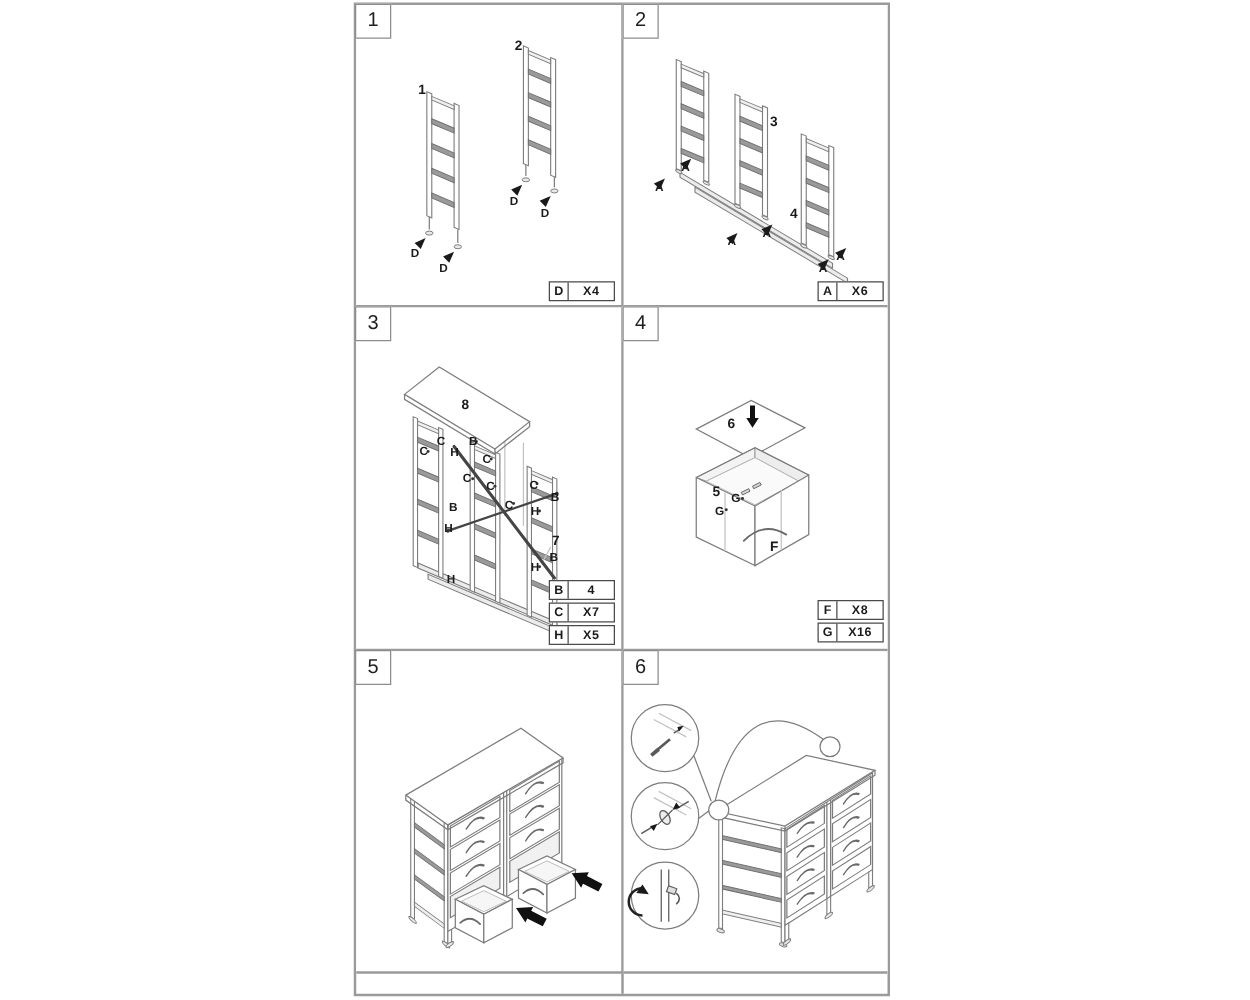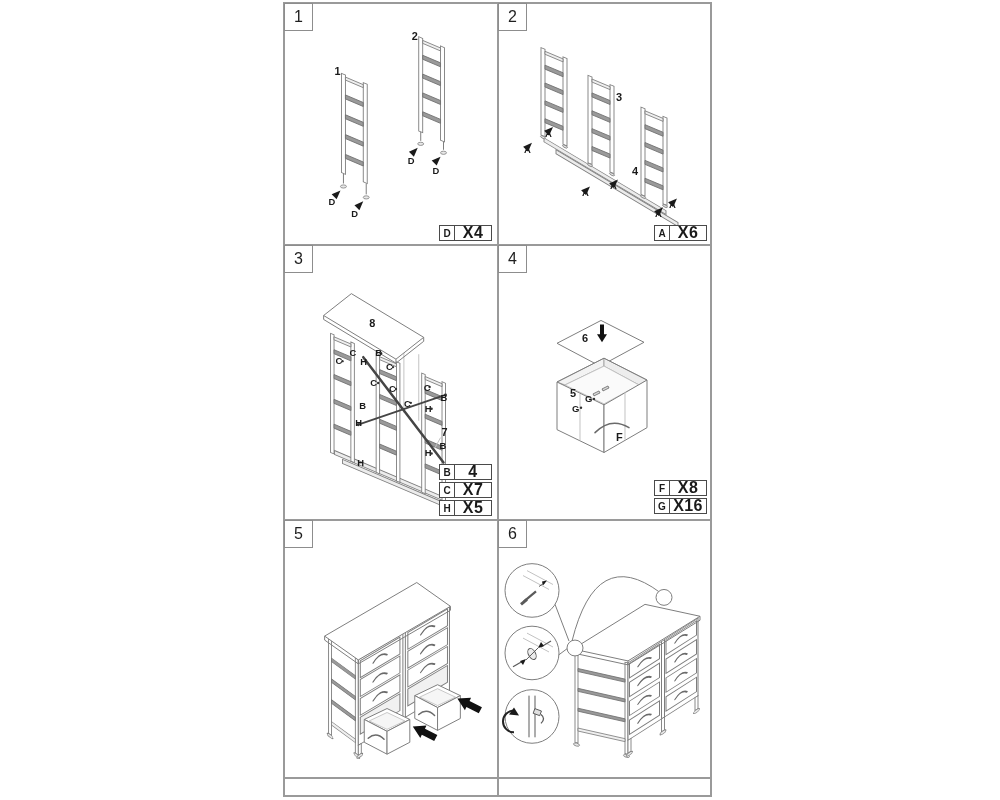--- a/index.html
+++ b/index.html
@@ -15,21 +15,21 @@
   #p5{left:0;top:517px;width:214px;height:258px;}
   #p6{left:214px;top:517px;width:211px;height:258px;}
   .divider-ext{position:absolute;left:212px;top:775px;width:2px;height:16px;background:#9a9a9a;}
   .panel svg{position:absolute;left:0;top:0;width:100%;height:100%;}
   .step{position:absolute;left:-1px;top:-1px;width:27px;height:26px;border:1.5px solid #8d8d8d;background:#fff;
         display:flex;align-items:center;justify-content:center;font-size:16px;color:#1f1f1f;z-index:3;}
   .ptable{position:absolute;display:flex;flex-direction:column;gap:2px;z-index:3;}
   .prow{display:flex;border:1.5px solid #4a4a4a;background:#fff;height:14px;align-items:stretch;}
   .pcell-part{width:14px;border-right:1.5px solid #4a4a4a;display:flex;align-items:center;justify-content:center;
         font-size:10px;font-weight:700;color:#1a1a1a;}
-  .pcell-qty{width:36px;display:flex;align-items:center;justify-content:center;font-size:16px;font-weight:700;
+  .pcell-qty{width:36px;display:flex;align-items:center;justify-content:center;font-size:10px;font-weight:700;
         color:#1a1a1a;letter-spacing:.4px;}
   
   .ln{stroke:#7d7d7d;stroke-width:1;fill:none;}
   .lt{stroke:#c2c2c2;stroke-width:1;fill:none;}
   .fw{fill:#ffffff;stroke:#7d7d7d;stroke-width:1;}
   .fe{fill:#f1f1f1;stroke:#7d7d7d;stroke-width:1;}
   .rail{fill:#ffffff;stroke:#7d7d7d;stroke-width:0.9;}
   .rung{fill:#9a9a9a;stroke:#6f6f6f;stroke-width:0.8;}
   .rungl{fill:#efefef;stroke:#7d7d7d;stroke-width:0.8;}
   .bar{fill:#ececec;stroke:#7d7d7d;stroke-width:0.9;}

